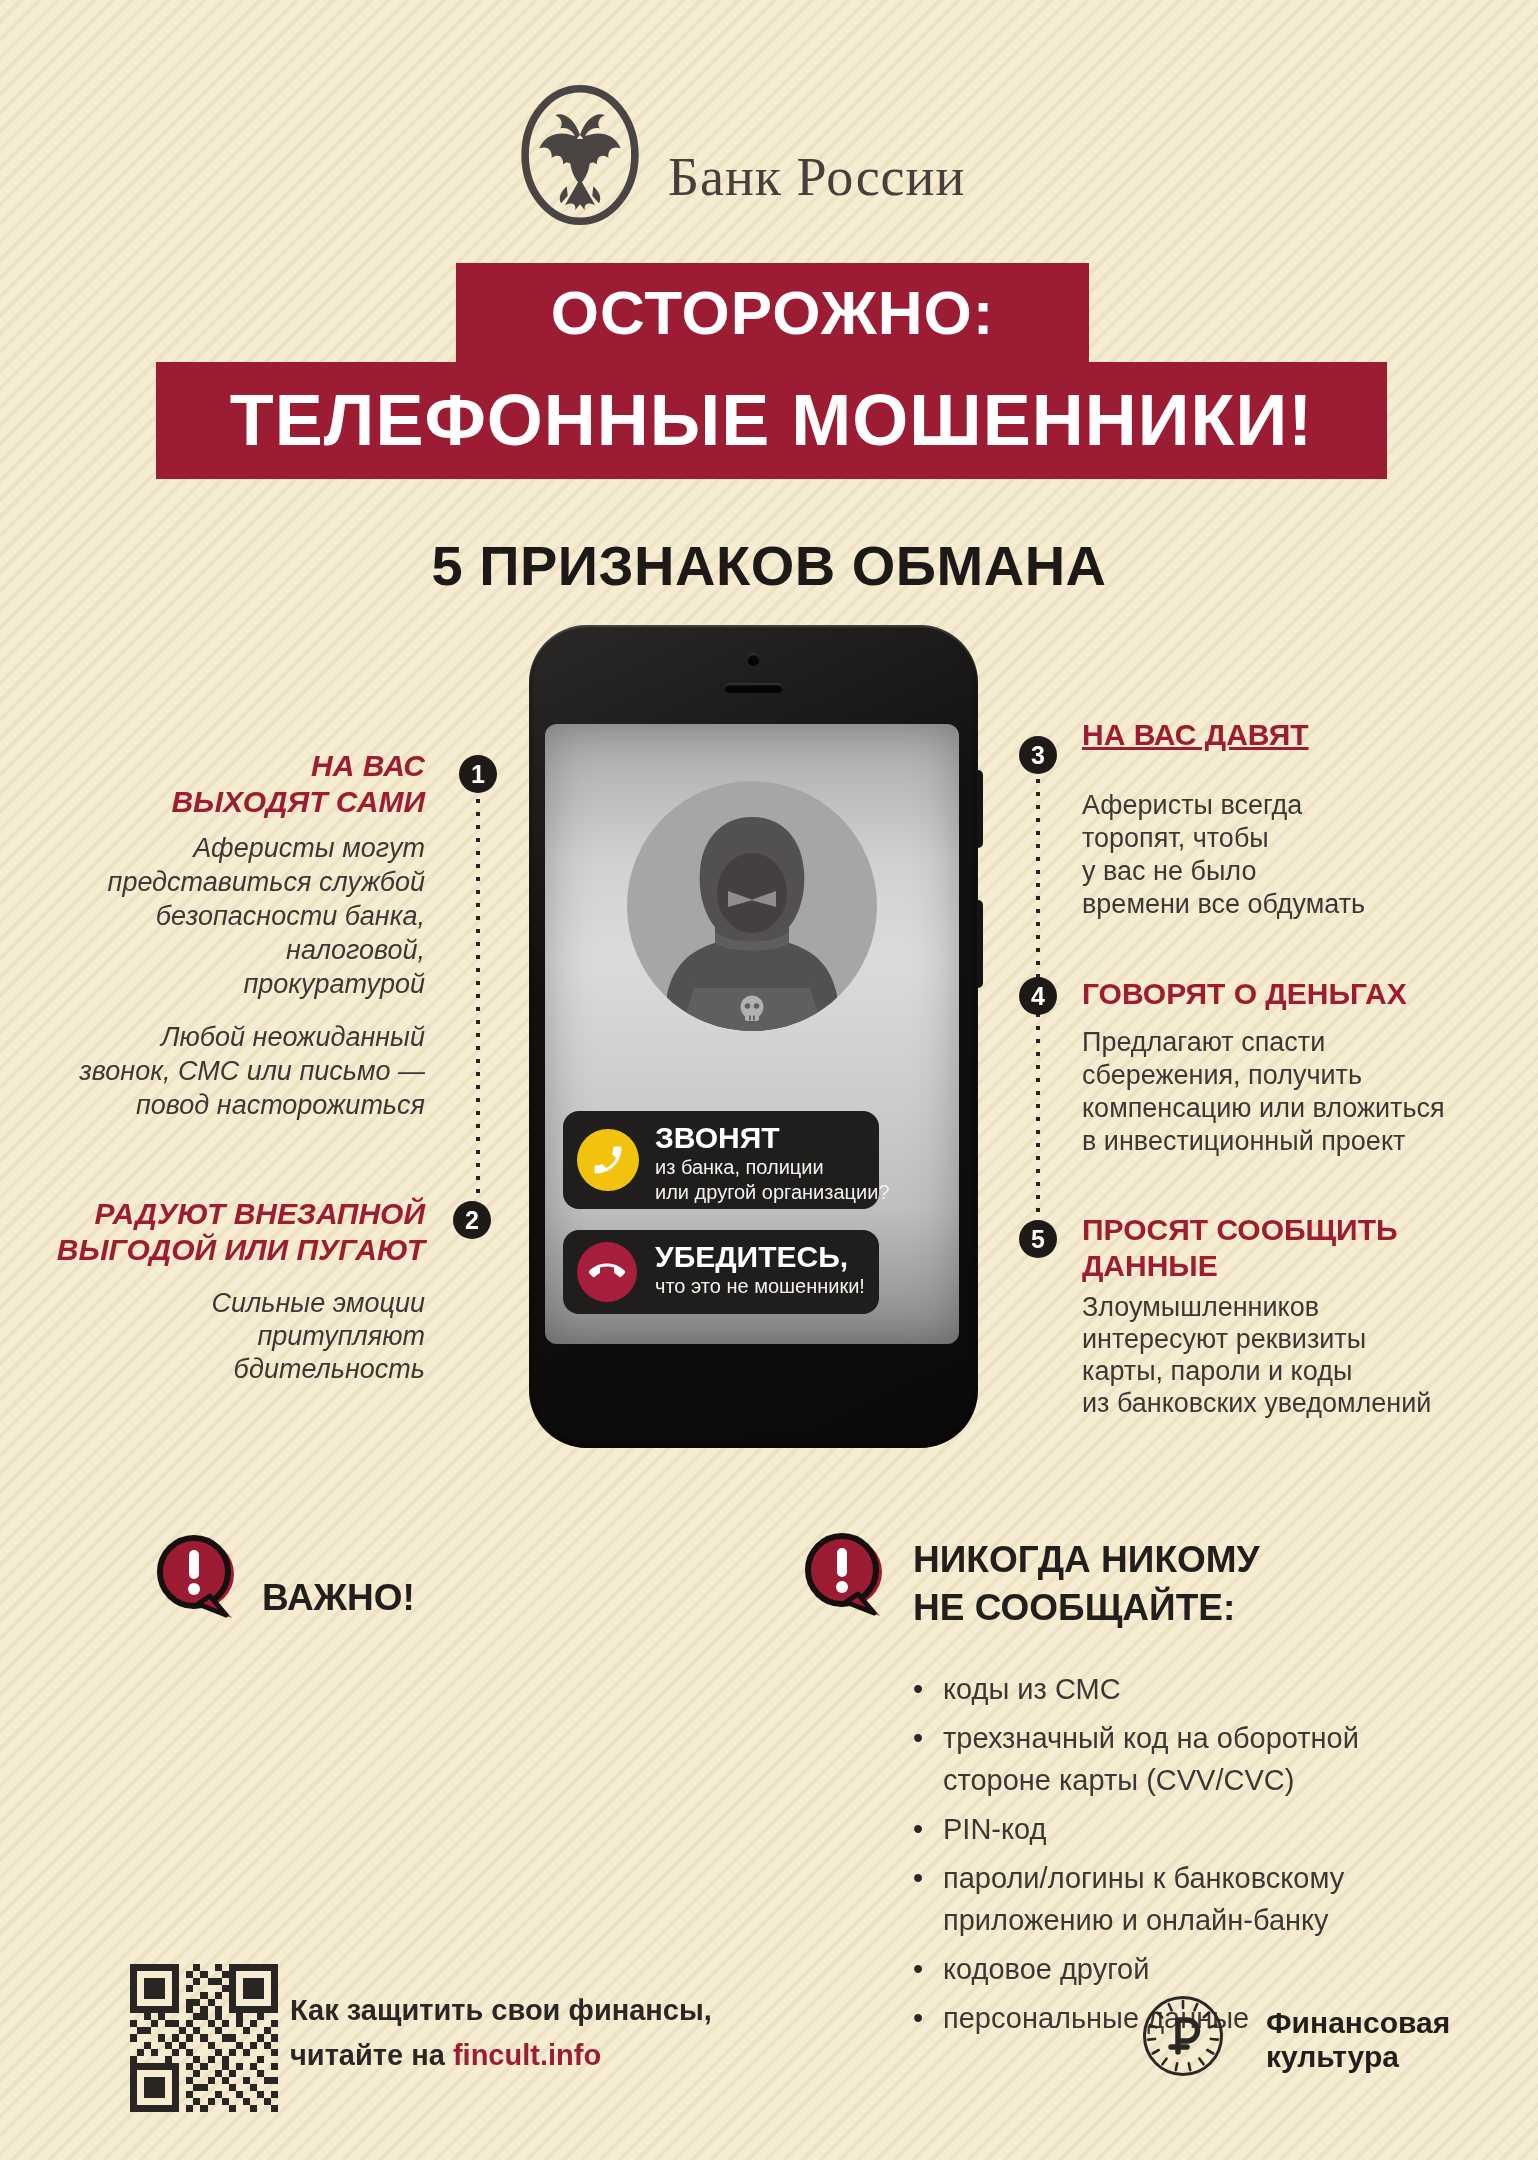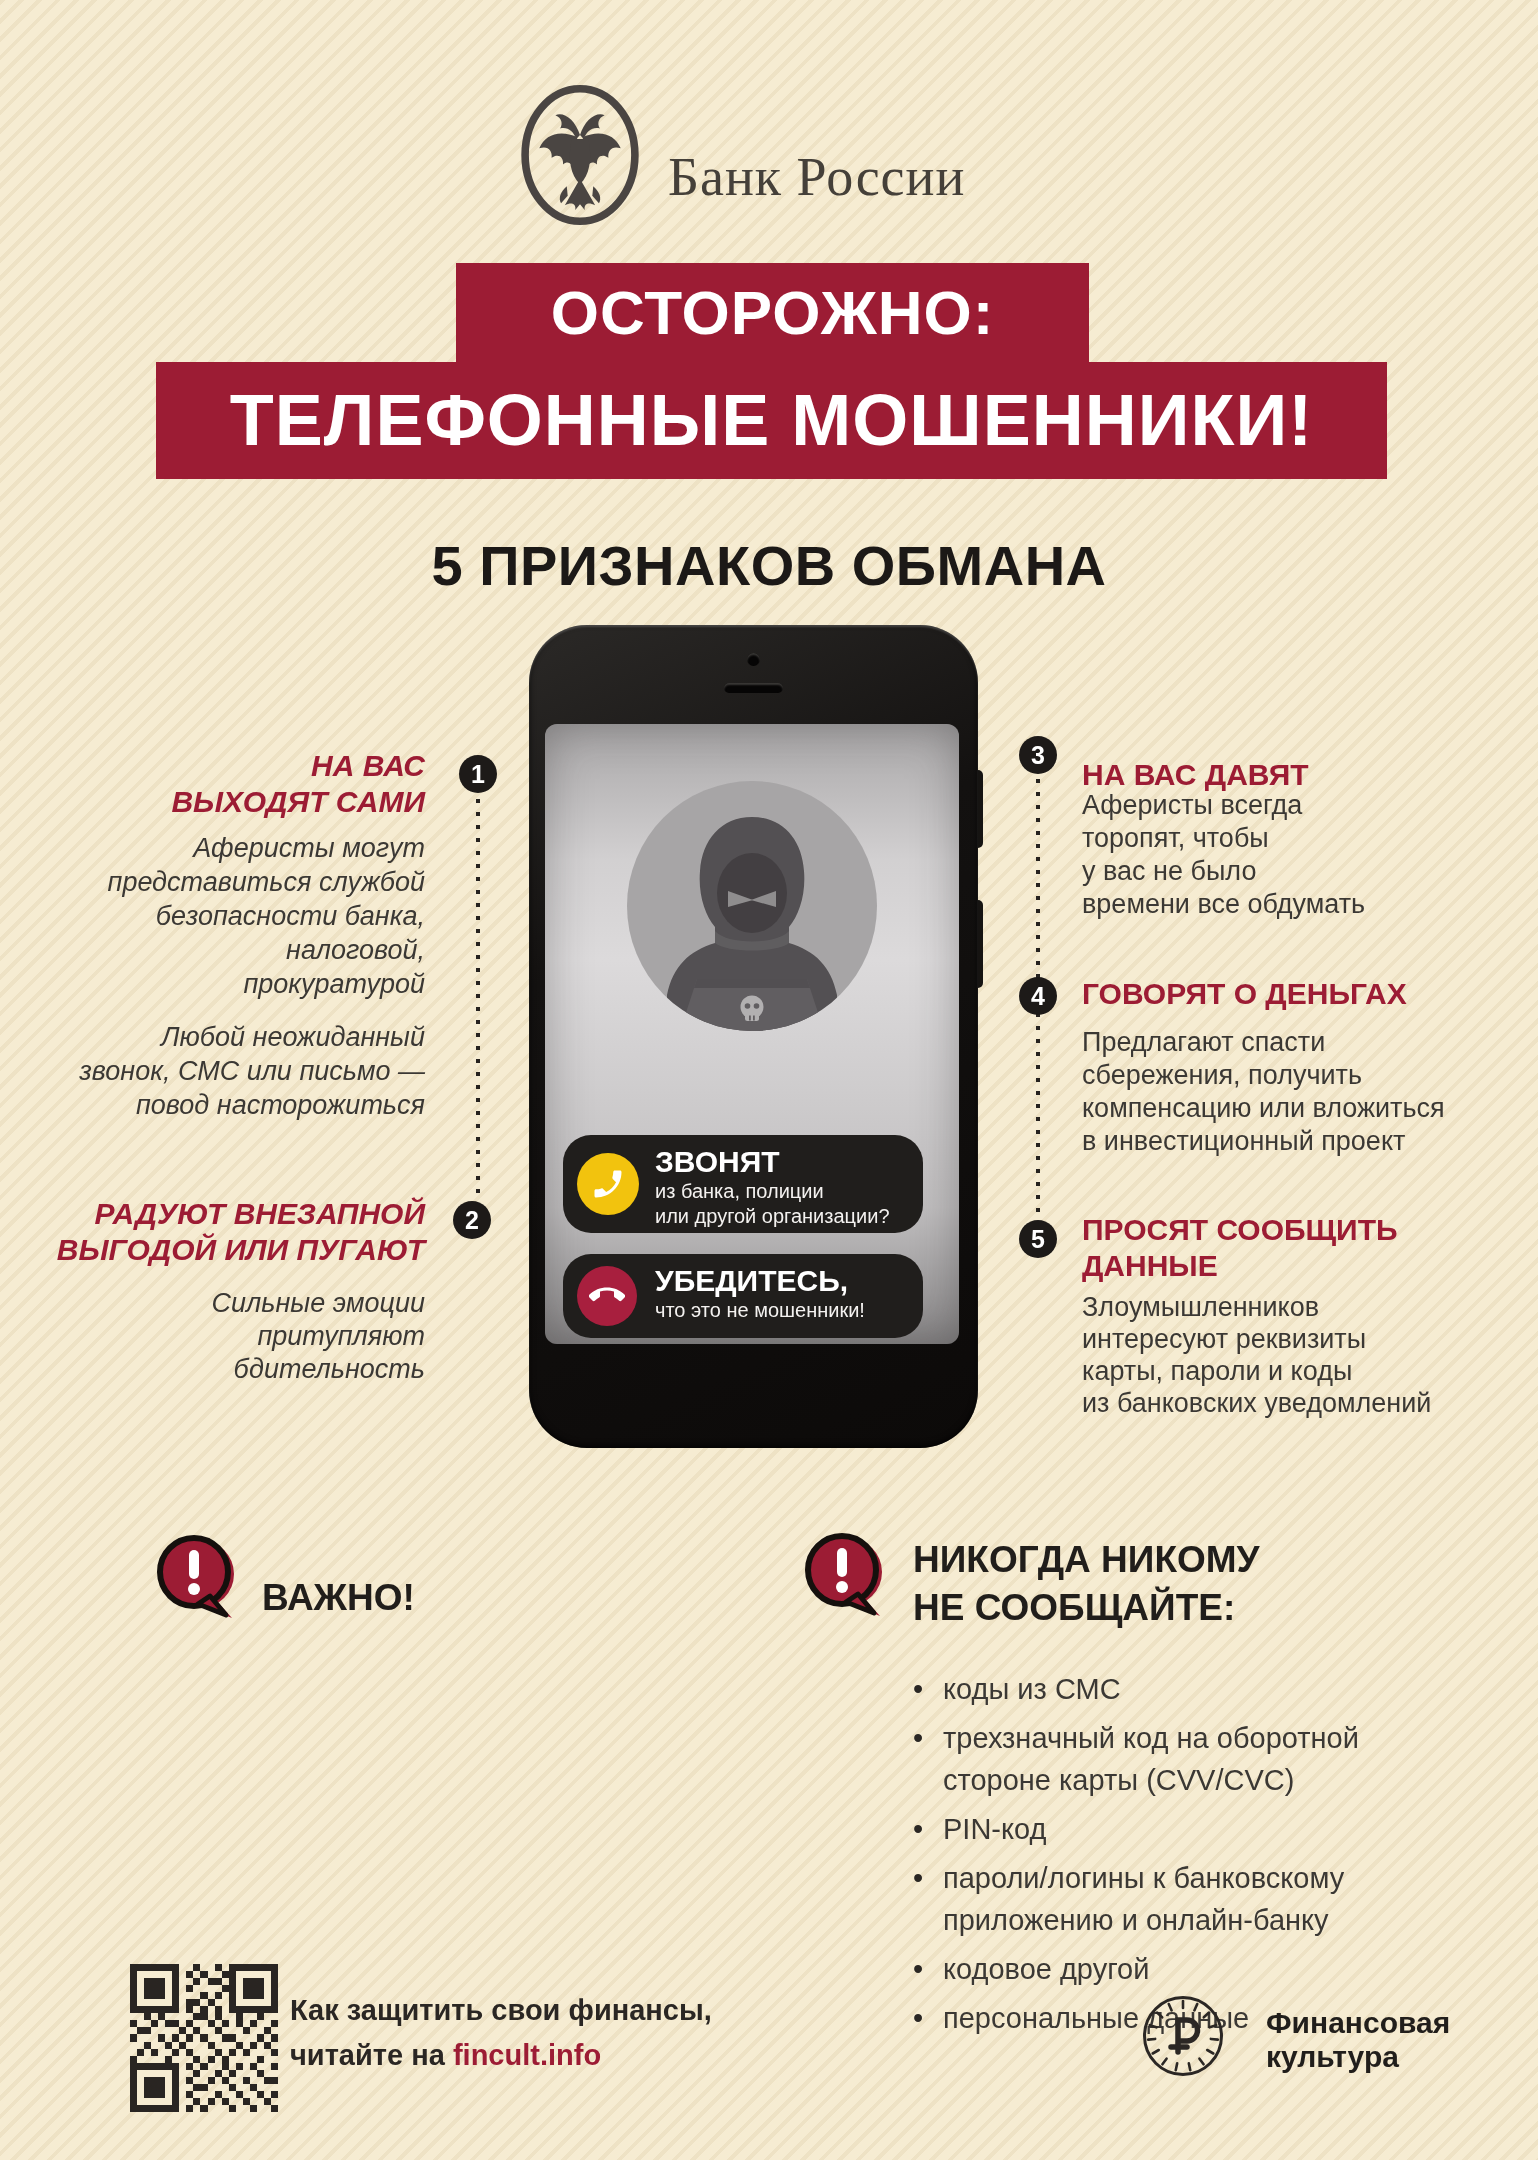--- a/index.html
+++ b/index.html
@@ -31,21 +31,21 @@
     background:linear-gradient(155deg,#2b2927 0%,#131110 35%,#0c0a09 100%);
     box-shadow:inset 0 2px 2px rgba(255,255,255,0.18), inset 0 -2px 6px rgba(0,0,0,0.8);}
   .camera{left:218px;top:28px;width:13px;height:13px;border-radius:50%;
     background:#060505;box-shadow:inset 0 2px 2px #3a3836;}
   .speaker{left:195px;top:58px;width:59px;height:10px;border-radius:6px;
     background:#060505;box-shadow:inset 0 2px 2px #3a3836;}
   .screen{left:16px;top:99px;width:414px;height:620px;border-radius:12px;overflow:hidden;
     background:linear-gradient(180deg,#a9a7a8 0%,#d2d0d1 22%,#dcdadb 38%,#cfcdce 58%,#c0bebf 78%,#9b999a 93%,#8a8889 100%);
     box-shadow:inset 0 0 46px rgba(40,38,38,0.35);}
   .avatar{left:82px;top:57px;}
-  .notif{left:18px;width:360px;background:#201e1c;border-radius:28px;color:#fff;margin-top:24px;}
+  .notif{left:18px;width:316px;background:#201e1c;border-radius:16px;color:#fff;}
   .notif-1{top:387px;height:98px;}
   .notif-2{top:506px;height:84px;}
   .notif-icon{left:14px;border-radius:50%;}
   .notif-1 .notif-icon{top:18px;width:62px;height:62px;background:#f2c30e;}
   .notif-2 .notif-icon{top:12px;width:60px;height:60px;background:#a81f3e;}
   .notif-icon svg{position:absolute;left:50%;top:50%;transform:translate(-50%,-50%);}
   .notif-text{left:92px;top:10px;width:276px;}
   .notif-title{font-weight:700;font-size:30px;line-height:34px;}
   .notif-sub{font-size:20px;line-height:25px;color:#f4f2f0;}
 
@@ -171,21 +171,21 @@
 повод насторожиться</div>
 
   <div class="abs num-circle" style="left:453px;top:1201px;">2</div>
   <div class="abs sign-title pre r" style="left:45px;top:1196px;width:380px;">РАДУЮТ ВНЕЗАПНОЙ
 ВЫГОДОЙ ИЛИ ПУГАЮТ</div>
   <div class="abs sign-body pre r" style="left:45px;top:1287px;width:380px;line-height:33px;">Сильные эмоции
 притупляют
 бдительность</div>
 
   <div class="abs num-circle" style="left:1019px;top:736px;">3</div>
-  <div class="abs sign-title" style="left:1082px;top:757px;width:420px;">НА ВАС ДАВЯТ</div>
+  <div class="abs sign-title" style="left:1082px;top:717px;width:420px;text-decoration:underline;">НА ВАС ДАВЯТ</div>
   <div class="abs sign-body pre" style="left:1082px;top:789px;width:420px;line-height:33px;">Аферисты всегда
 торопят, чтобы
 у вас не было
 времени все обдумать</div>
 
   <div class="abs num-circle" style="left:1019px;top:977px;">4</div>
   <div class="abs sign-title" style="left:1082px;top:976px;width:420px;">ГОВОРЯТ О ДЕНЬГАХ</div>
   <div class="abs sign-body pre" style="left:1082px;top:1026px;width:440px;line-height:33px;">Предлагают спасти
 сбережения, получить
 компенсацию или вложиться

